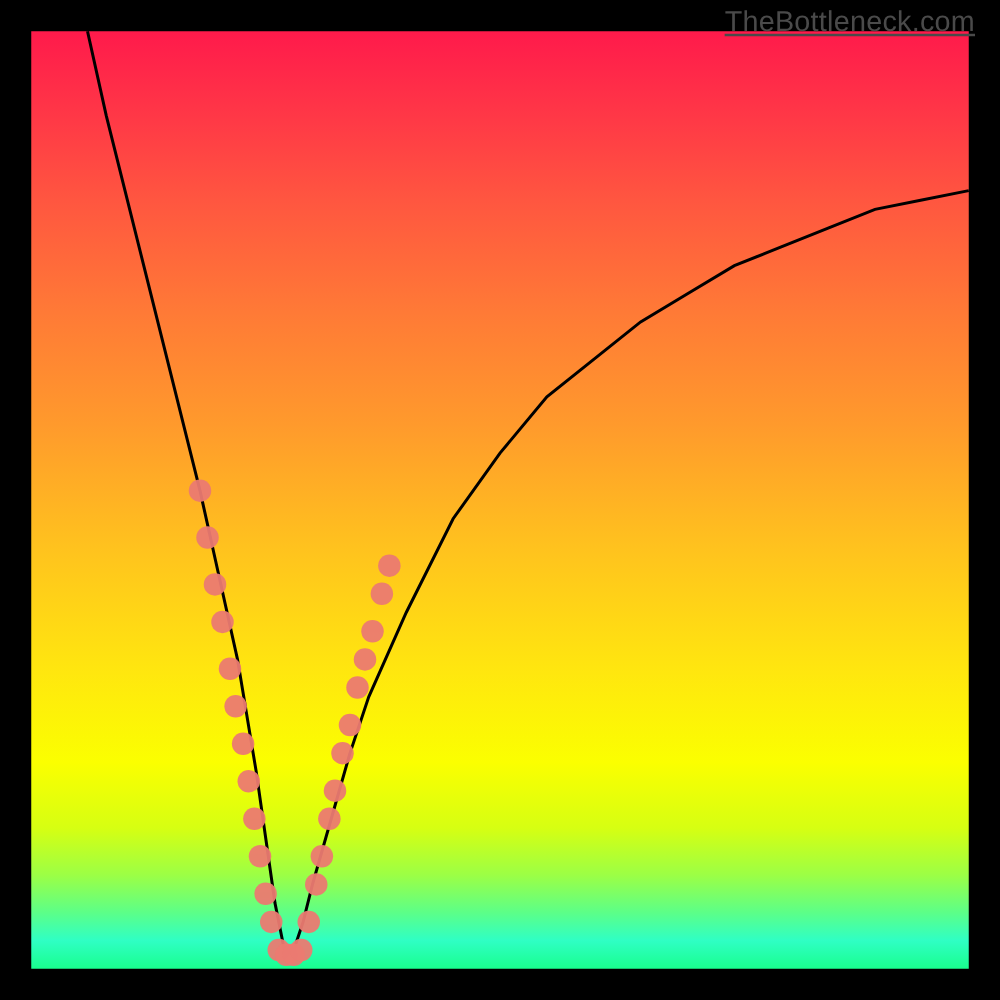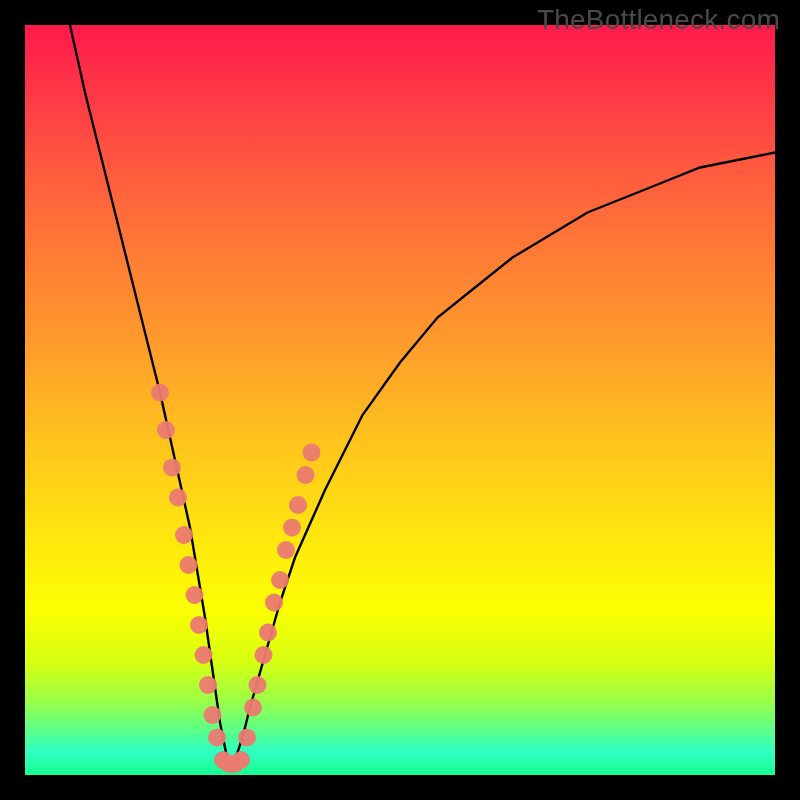--- a/index.html
+++ b/index.html
@@ -30,24 +30,25 @@
       #9cff45 90%,
       #5cff88 94%,
       #2fffc4 97%,
       #19ff8e 100%);
   }
   .watermark {
     position: absolute;
     top: 4px;
     right: 20px;
     color: #4a4a4a;
-    font-size: 28px;
+    font-size: 23px;
     font-weight: 500;
     letter-spacing: 0.2px;
     z-index: 10;
+    text-decoration: underline;
   }
   svg.curve {
     position: absolute;
     top: 25px;
     left: 25px;
     width: 750px;
     height: 750px;
     overflow: visible;
   }
   .curve-path {

